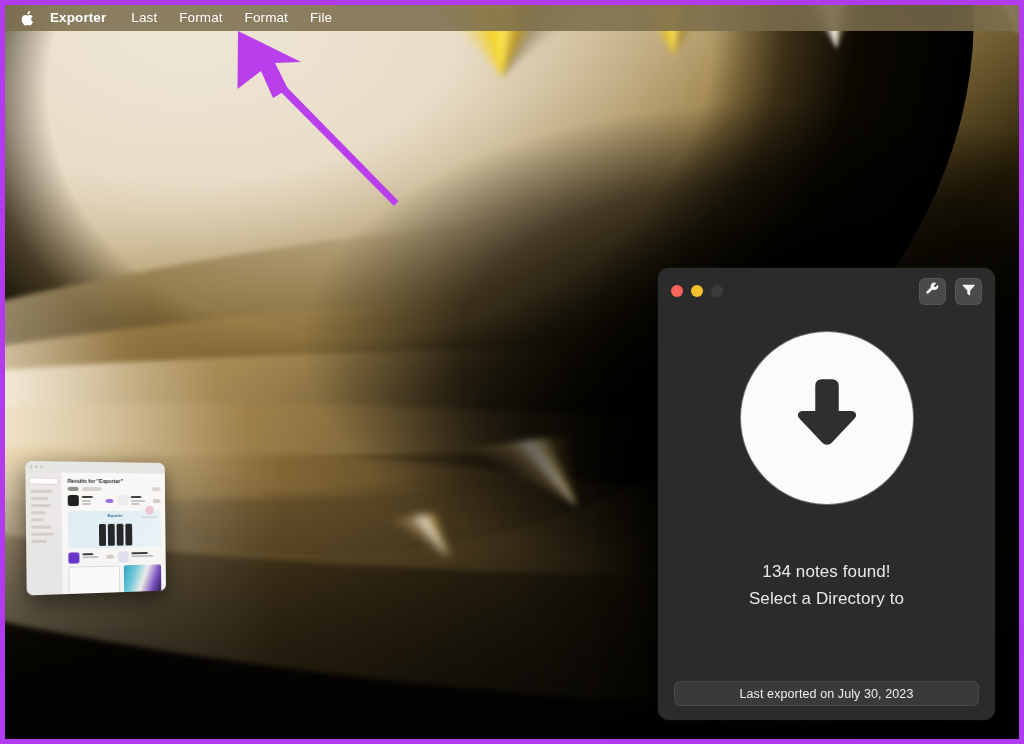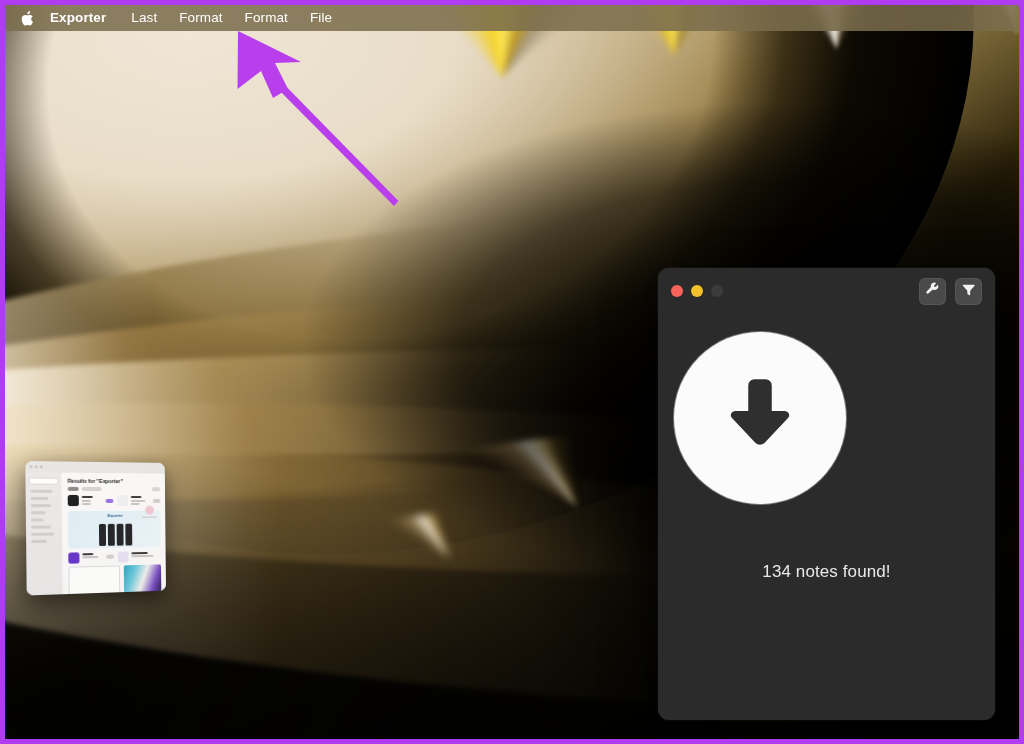--- a/index.html
+++ b/index.html
@@ -271,20 +271,21 @@
   .tb-btn {
     width:27px; height:27px; border-radius:6px;
     background:#4a4a4a;
     display:flex; align-items:center; justify-content:center;
     border:0.5px solid rgba(255,255,255,0.07);
   }
   .tb-btn svg { width:15px; height:15px; fill:#f2f2f2; }
 
   #window-body {
     flex:1; display:flex; flex-direction:column;
+    align-items:center;
     padding:0 16px 14px;
   }
   #download-icon-wrap {
     margin-top:18px;
     width:172px; height:172px;
     border-radius:50%;
     background:#fbfbfb;
     display:flex; align-items:center; justify-content:center;
     box-shadow:0 0 0 1px rgba(255,255,255,0.35);
   }
@@ -456,22 +457,24 @@
       <div id="download-icon-wrap">
         <span>
           <svg viewBox="0 0 24 24" xmlns="http://www.w3.org/2000/svg">
             <path d="M10.6 2.6h2.8a1.6 1.6 0 0 1 1.6 1.6v6.5h3.3a1.1 1.1 0 0 1 .8 1.9l-5.9 6.2a1.6 1.6 0 0 1-2.4 0l-5.9-6.2a1.1 1.1 0 0 1 .8-1.9H9V4.2a1.6 1.6 0 0 1 1.6-1.6z"></path>
           </svg>
         </span>
       </div>
 
       <div id="status-text">
         <div>134 notes found!</div>
-      </div>
-
+        <div>Select a Directory to</div>
+      </div>
+
+      <div id="last-exported-button">Last exported on July 30, 2023</div>
     </div>
   </div>
 
   <div id="menubar">
     <div id="apple-logo">
       <svg viewBox="0 0 24 29" xmlns="http://www.w3.org/2000/svg" fill="#ffffff">
         <path d="M19.3 15.4c0-3.1 2.5-4.6 2.6-4.7-1.4-2.1-3.6-2.4-4.4-2.4-1.9-.2-3.6 1.1-4.6 1.1-.9 0-2.4-1.1-4-1-2 0-3.9 1.2-5 3-2.1 3.7-.5 9.2 1.5 12.2 1 1.5 2.2 3.1 3.8 3.1 1.5-.1 2.1-1 3.9-1s2.3 1 3.9.9c1.6 0 2.6-1.5 3.6-3 1.1-1.7 1.6-3.4 1.6-3.5-.1 0-3-1.2-3-4.7zM16.3 5.5c.8-1 1.4-2.4 1.2-3.8-1.2.1-2.7.8-3.6 1.8-.8.9-1.5 2.3-1.3 3.7 1.4.1 2.8-.7 3.7-1.7z"></path>
       </svg>
     </div>
     <span class="menu-item app-name">Exporter</span>

